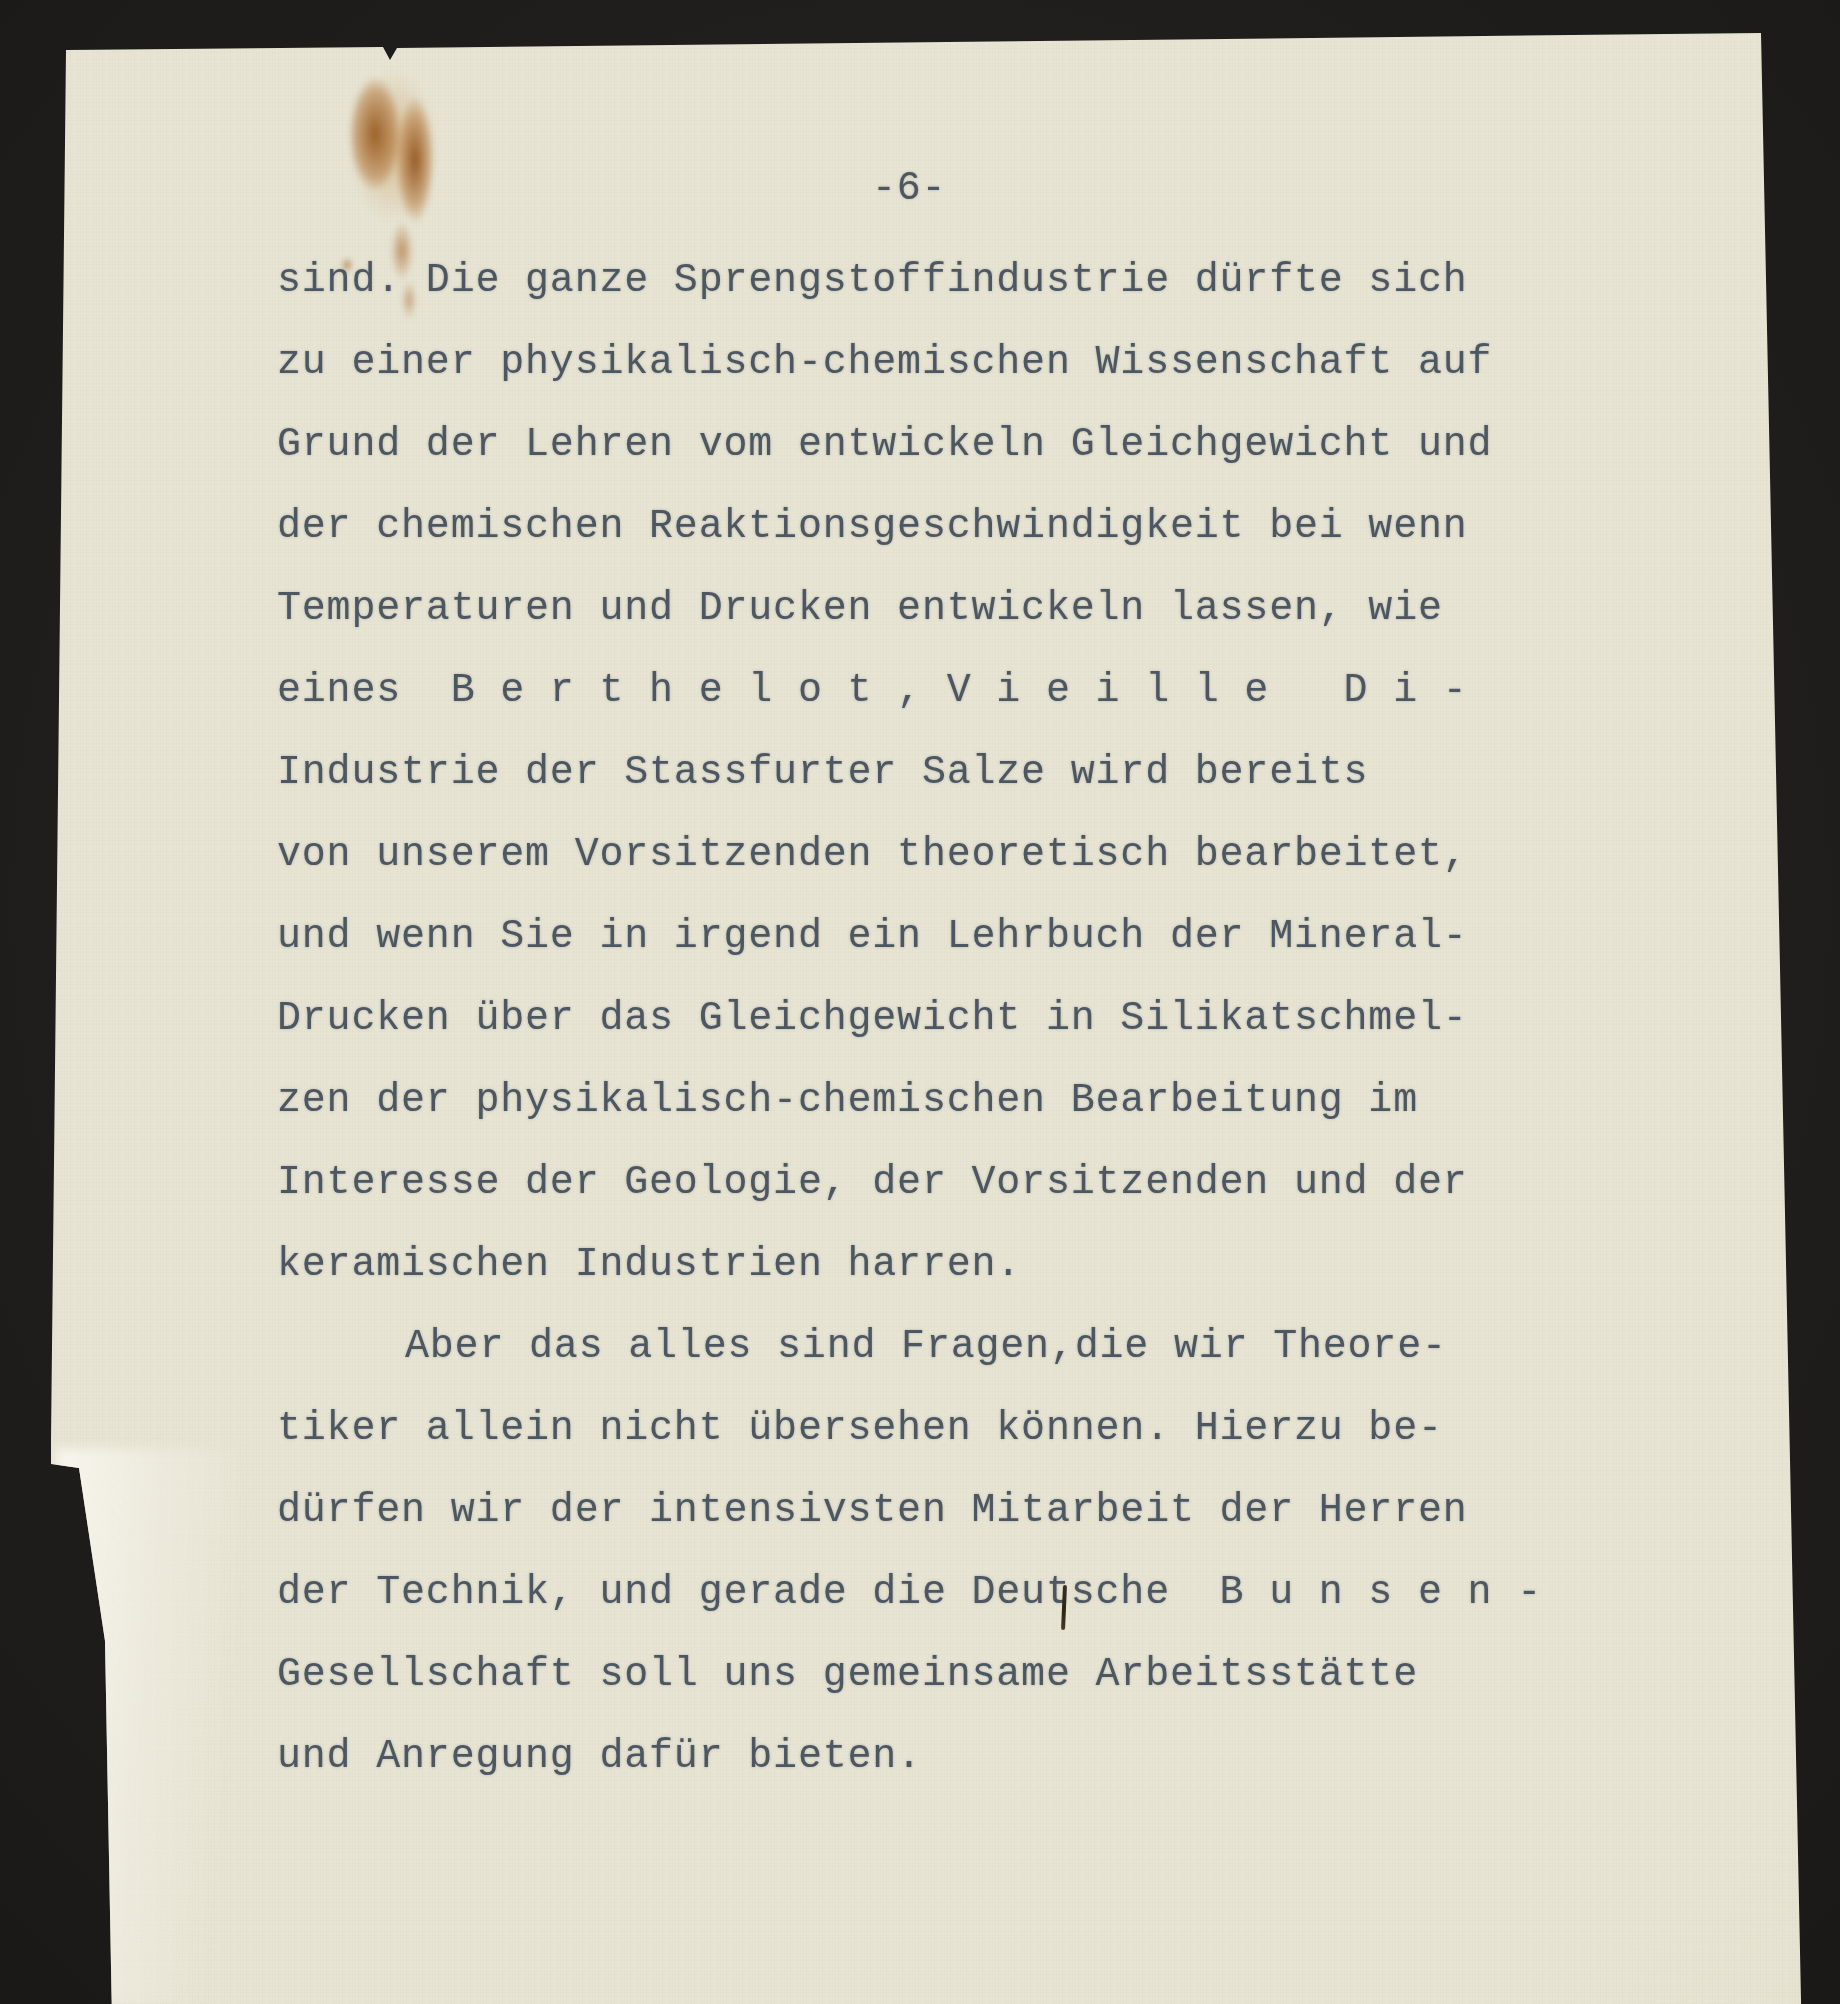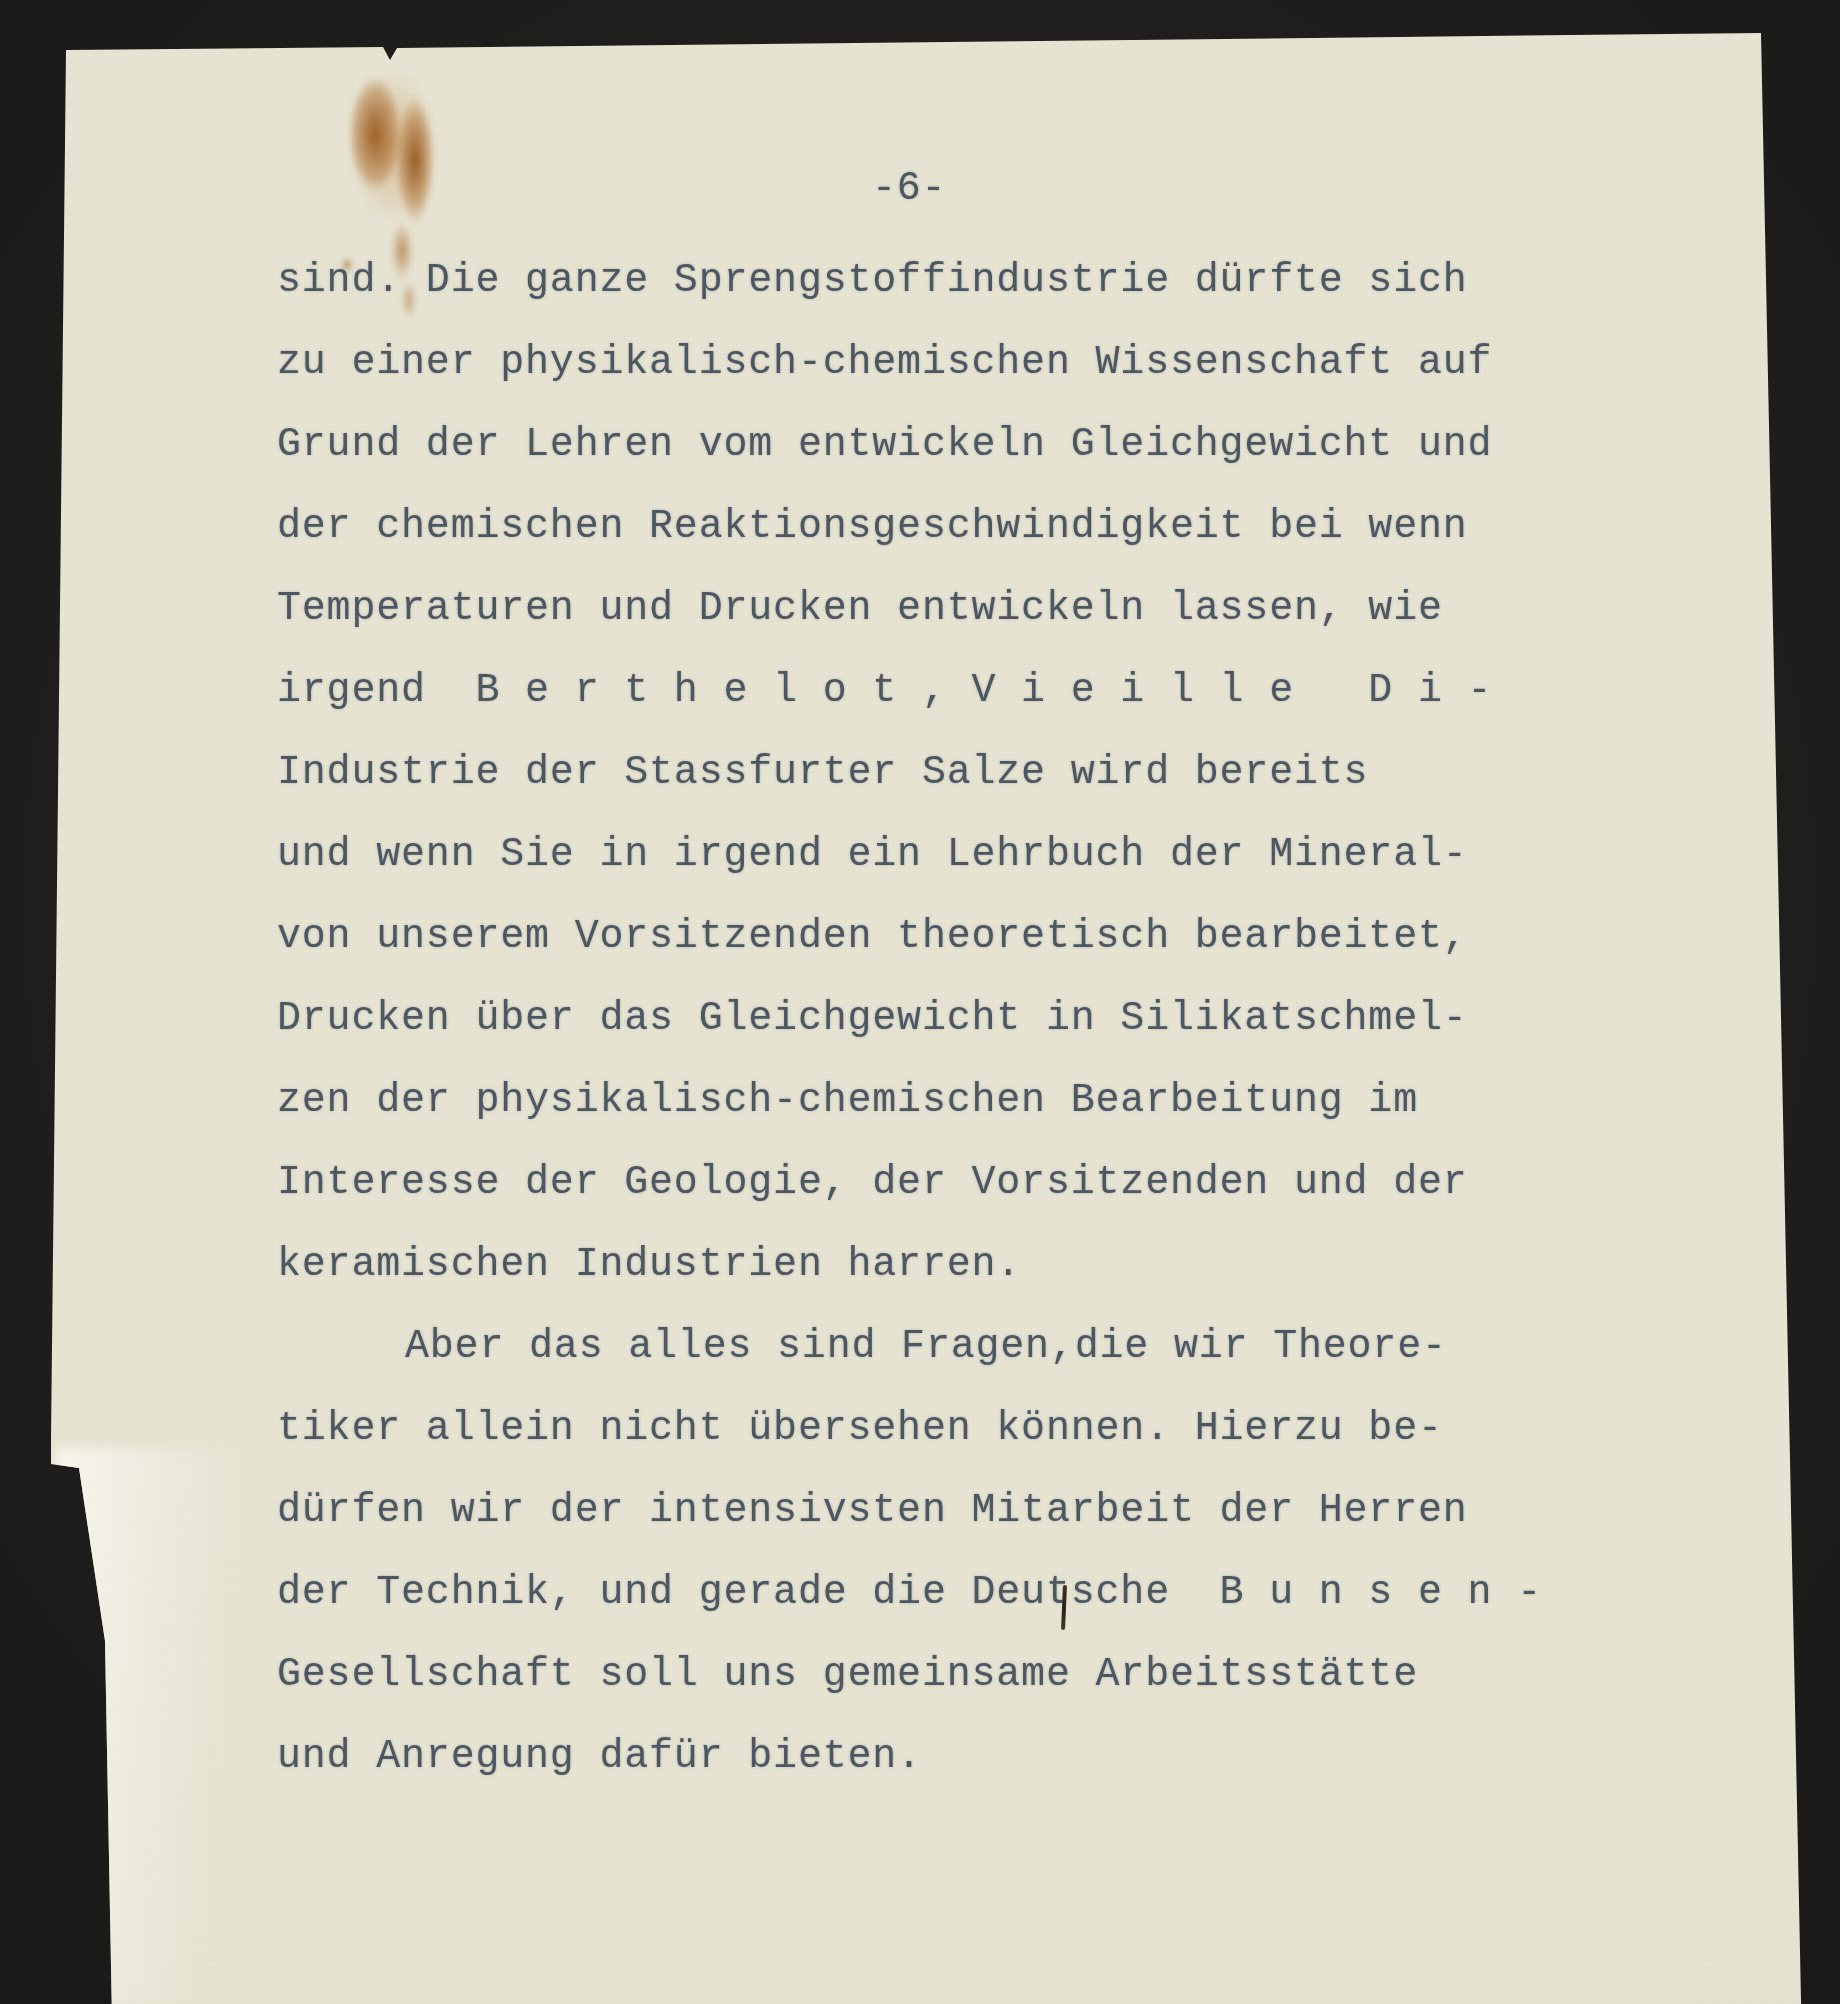--- a/index.html
+++ b/index.html
@@ -100,24 +100,24 @@
   <div class="tear-flap-mid"></div>
 
   <div class="page-number ink">-6-</div>
 
   <div class="text-block ink">
       <div class="line">sind. Die ganze Sprengstoffindustrie dürfte sich</div>
       <div class="line">zu einer physikalisch-chemischen Wissenschaft auf</div>
       <div class="line">Grund der Lehren vom entwickeln Gleichgewicht und</div>
       <div class="line">der chemischen Reaktionsgeschwindigkeit bei wenn</div>
       <div class="line">Temperaturen und Drucken entwickeln lassen, wie</div>
-      <div class="line">irgend  B e r t h e l o t , V i e i l l e   D i -</div>
+      <div class="line">eines  B e r t h e l o t , V i e i l l e   D i -</div>
       <div class="line">Industrie der Stassfurter Salze wird bereits</div>
+      <div class="line">von unserem Vorsitzenden theoretisch bearbeitet,</div>
       <div class="line">und wenn Sie in irgend ein Lehrbuch der Mineral-</div>
-      <div class="line">von unserem Vorsitzenden theoretisch bearbeitet,</div>
       <div class="line">Drucken über das Gleichgewicht in Silikatschmel-</div>
       <div class="line">zen der physikalisch-chemischen Bearbeitung im</div>
       <div class="line">Interesse der Geologie, der Vorsitzenden und der</div>
       <div class="line">keramischen Industrien harren.</div>
       <div class="line indent">Aber das alles sind Fragen,die wir Theore-</div>
       <div class="line">tiker allein nicht übersehen können. Hierzu be-</div>
       <div class="line">dürfen wir der intensivsten Mitarbeit der Herren</div>
       <div class="line">der Technik, und gerade die Deutsche  B u n s e n -</div>
       <div class="line">Gesellschaft soll uns gemeinsame Arbeitsstätte</div>
       <div class="line">und Anregung dafür bieten.</div>

